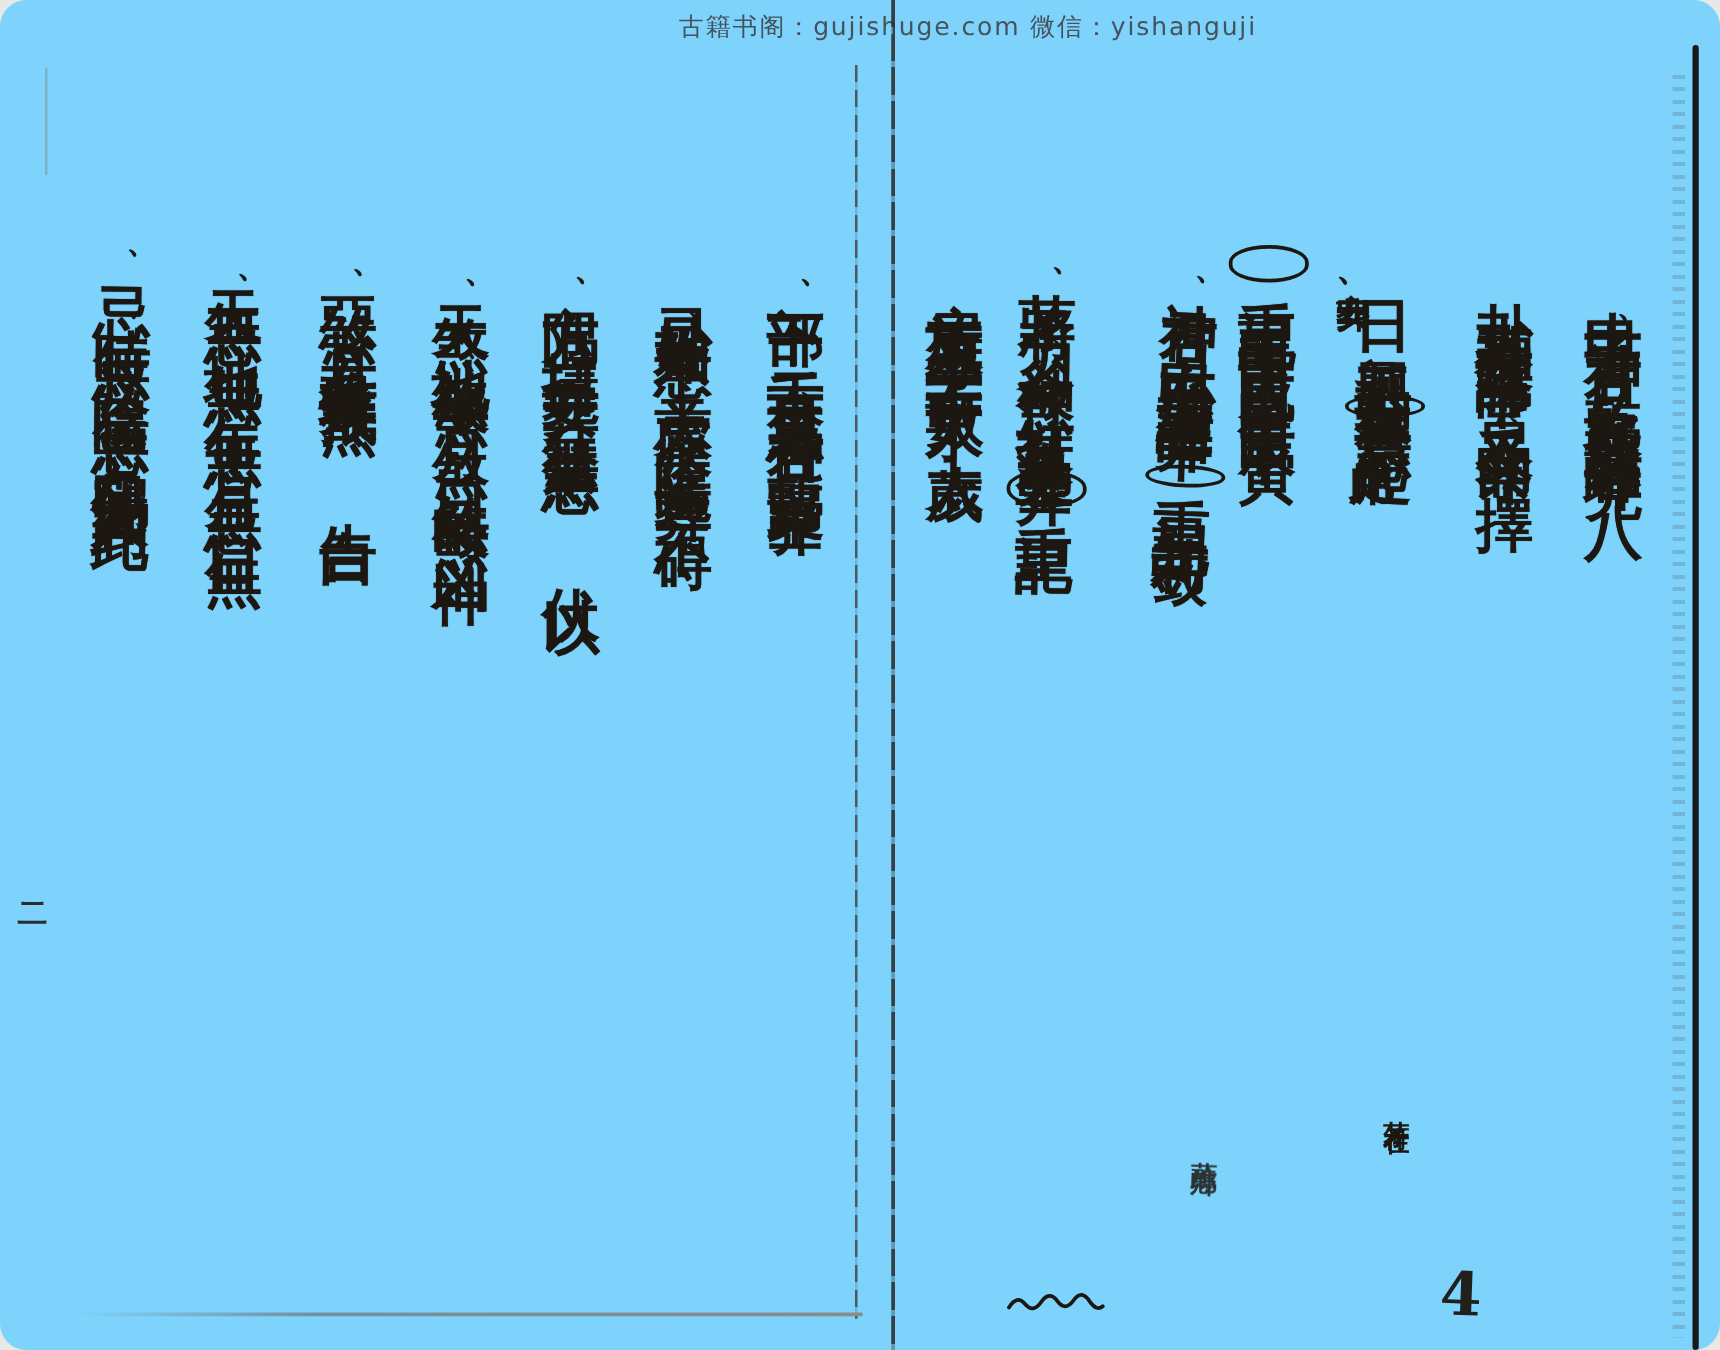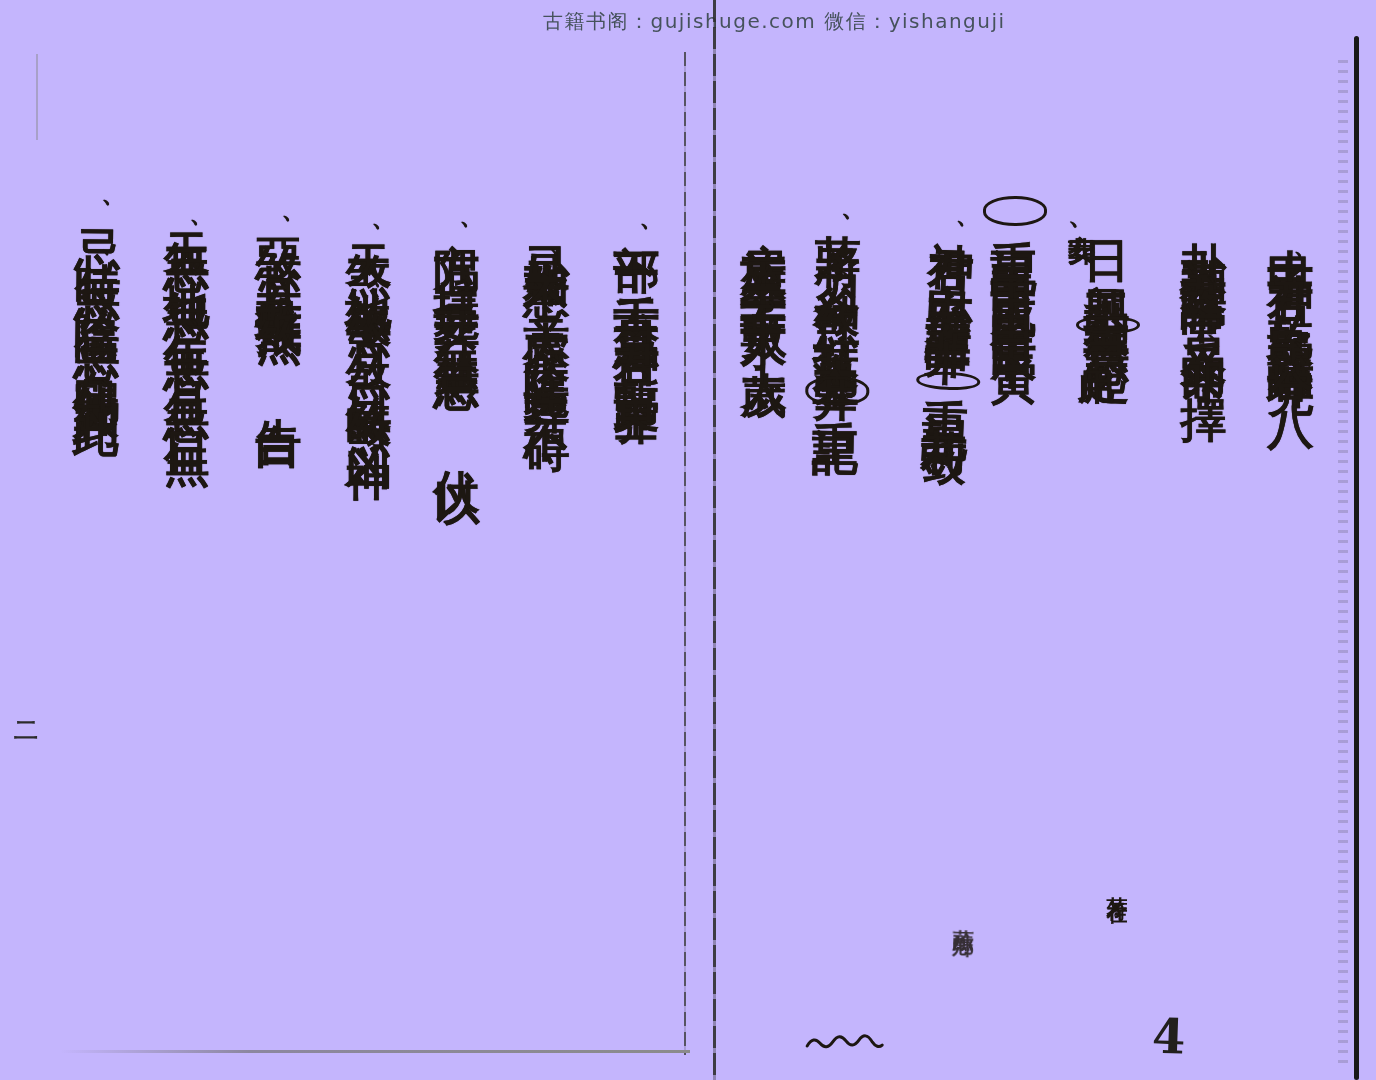--- a/index.html
+++ b/index.html
@@ -93,21 +93,21 @@
     background:linear-gradient(to right,rgba(120,120,120,0),rgba(110,110,110,.65) 30%,#8b8b8b);
   }
   .squiggle {
     position:absolute; left:804px; top:1032px;
     color:var(--ink,#1d1712); transform:rotate(-3deg);
   }
 </style>
 </head>
 <body>
 
-<div id="canvas" style="--ink: #1d1712; --wm: #46525c; background: #c4b5fd;">
+<div id="canvas" style="--ink: #1d1712; --wm: #46525c; background: #7dd3fc; border-radius: 21px;">
 
   <div class="watermark">古籍书阁：gujishuge.com 微信：yishanguji</div>
 
   <div class="topleft-line"></div>
   <div class="gutter-a"></div>
   <div class="gutter-b"></div>
   <div class="right-edge-speckle"></div>
   <div class="right-edge-line"></div>
   <div class="bottom-edge-line"></div>
 

